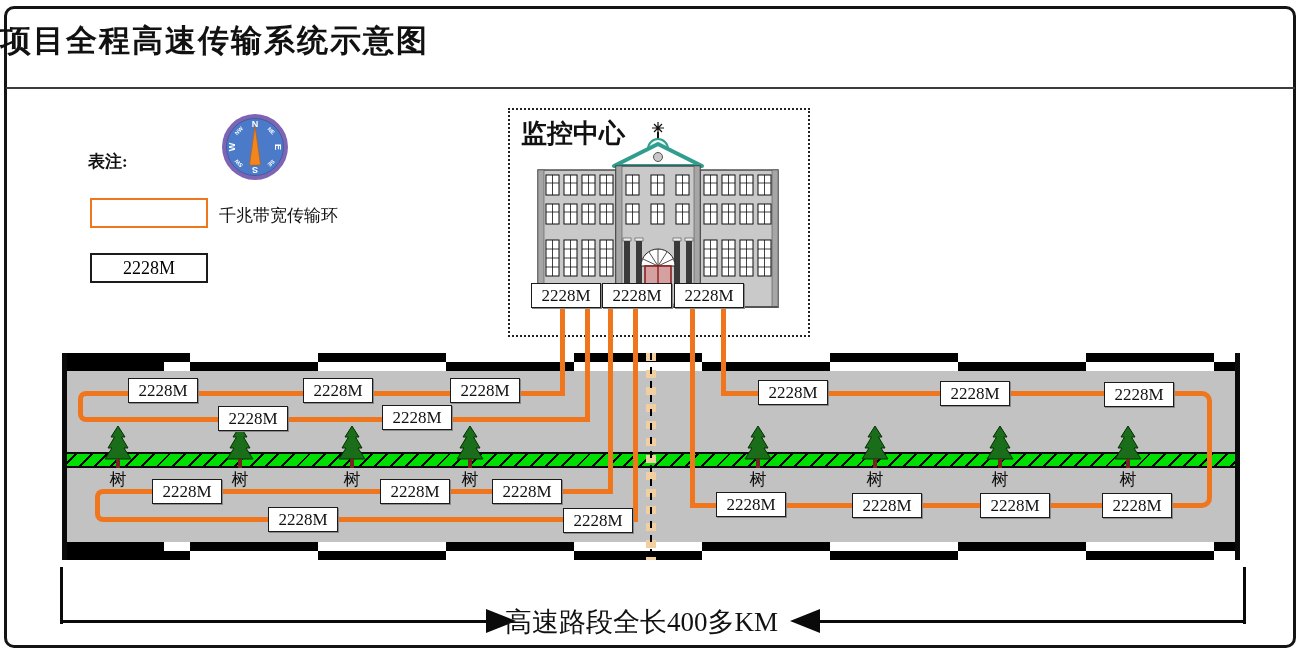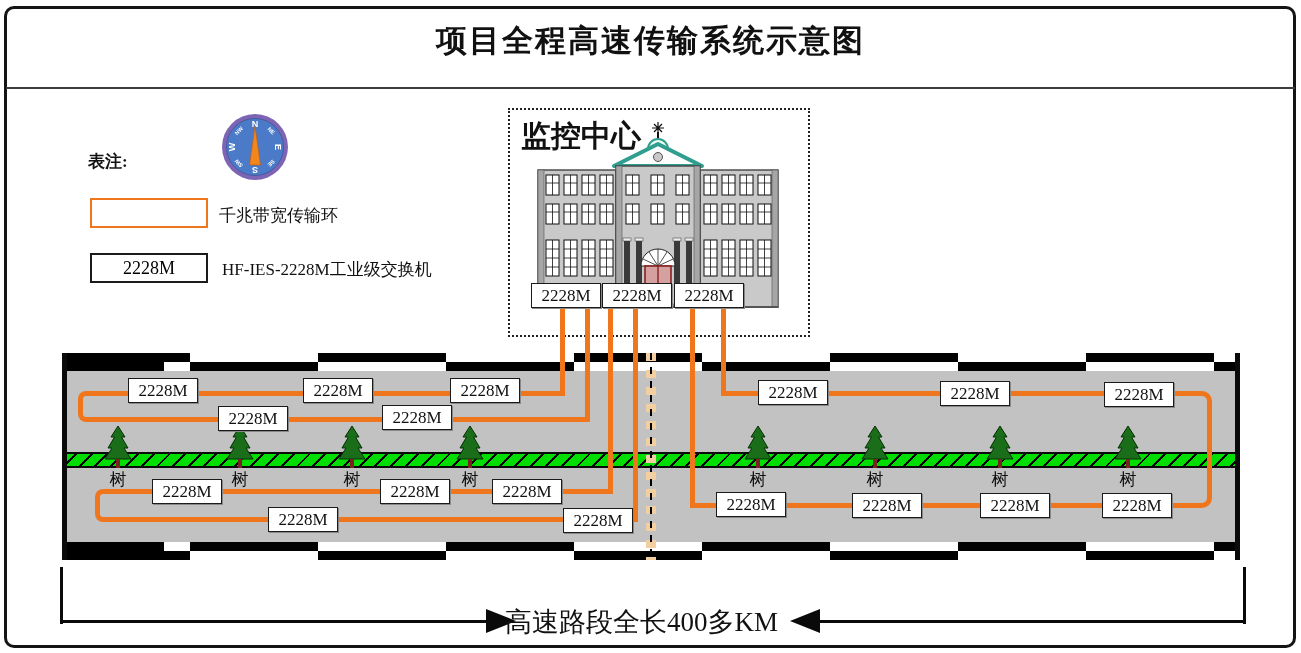--- a/index.html
+++ b/index.html
@@ -1,36 +1,36 @@
 <!DOCTYPE html>
 <html style="--orange: #F0761E; --road-gray: #C2C2C2; --median-green: #00DD00; --divider-tan: #F2CFA0; --tree-green: #1A6E1A; --trunk-brown: #7A2121; --compass-blue: #4B7BC8; --compass-rim: #7E64B4; --building-gray: #C9C9C9; --quoin-gray: #A6A6A6; --pediment-teal: #2F9E8F; --door-red: #8B2020;"><head>
 <meta charset="utf-8">
 <style>
   html,body{margin:0;padding:0;background:#fff;}
   #stage{position:relative;width:1301px;height:653px;background:#fff;overflow:hidden;
          font-family:"Liberation Serif","DejaVu Serif",serif;}
   .abs{position:absolute;}
   #frame{left:4px;top:6px;width:1292px;height:642px;border:3px solid #141414;
          border-radius:10px;box-sizing:border-box;}
-  #title{left:0;top:20px;width:100%;text-align:center;font-size:31px;font-weight:bold;
+  #title{left:0;top:20px;width:100%;text-align:left;font-size:31px;font-weight:bold;
          color:#111;letter-spacing:2px;}
   #title-sep{left:6px;top:87px;width:1289px;height:2px;background:#3c3c3c;}
 
   
   .legend-text{font-size:17px;color:#111;white-space:nowrap;}
   #legend-ring-swatch{left:90px;top:198px;width:118px;height:30px;background:#fff;
          border:2px solid var(--orange);box-sizing:border-box;}
   #legend-switch-swatch{left:90px;top:253px;width:118px;height:30px;background:#fff;
          border:2px solid #1b1b1b;box-sizing:border-box;display:flex;align-items:center;
          justify-content:center;font-size:18px;}
 
   
   #mc-box{left:508px;top:108px;width:302px;height:229px;border:2px dotted #222;
           box-sizing:border-box;}
-  #mc-title{left:521px;top:116px;font-size:30px;font-weight:bold;color:#111;}
+  #mc-title{left:521px;top:116px;font-size:26px;font-weight:bold;color:#111;}
 
   
   .sw{position:absolute;width:70px;height:25px;background:#fff;border:1.6px solid #1b1b1b;
       box-sizing:border-box;display:flex;align-items:center;justify-content:center;
       font-size:17px;color:#111;z-index:6;box-shadow:1px 1px 0 #888;}
 
   
   #road{left:62px;top:353px;width:1178px;height:207px;background:var(--road-gray);z-index:1;}
   .dashrow{position:absolute;left:0;width:100%;height:9px;
       background:repeating-linear-gradient(90deg,#000 0 128px,#fff 128px 256px);}
@@ -81,21 +81,20 @@
       <text x="35" y="15" font-size="9" transform="rotate(180 35 35)">S</text>
       <text x="35" y="14" font-size="5.5" transform="rotate(225 35 35)">SW</text>
       <text x="35" y="15" font-size="9" transform="rotate(270 35 35)">W</text>
       <text x="35" y="14" font-size="5.5" transform="rotate(315 35 35)">NW</text>
     </g>
   </svg>
 
   <div class="abs" id="legend-ring-swatch"></div>
   <div class="abs legend-text" style="left:219px;top:204px;">千兆带宽传输环</div>
   <div class="abs" id="legend-switch-swatch">2228M</div>
-  <div class="abs legend-text" style="left:222px;top:258px;">HF-IES-2228M工业级交换机</div>
 
   <div class="abs" id="mc-box"></div>
   <div class="abs" id="mc-title">监控中心</div>
 
   <svg class="abs" style="left:530px;top:112px;" width="250" height="196" viewBox="0 0 250 196">
     <defs>
       <g id="win">
         <rect width="13" height="20" fill="#fff" stroke="#111" stroke-width="1"></rect>
         <line x1="6.5" y1="0" x2="6.5" y2="20" stroke="#111" stroke-width="0.8"></line>
         <line x1="0" y1="8" x2="13" y2="8" stroke="#111" stroke-width="0.8"></line>

